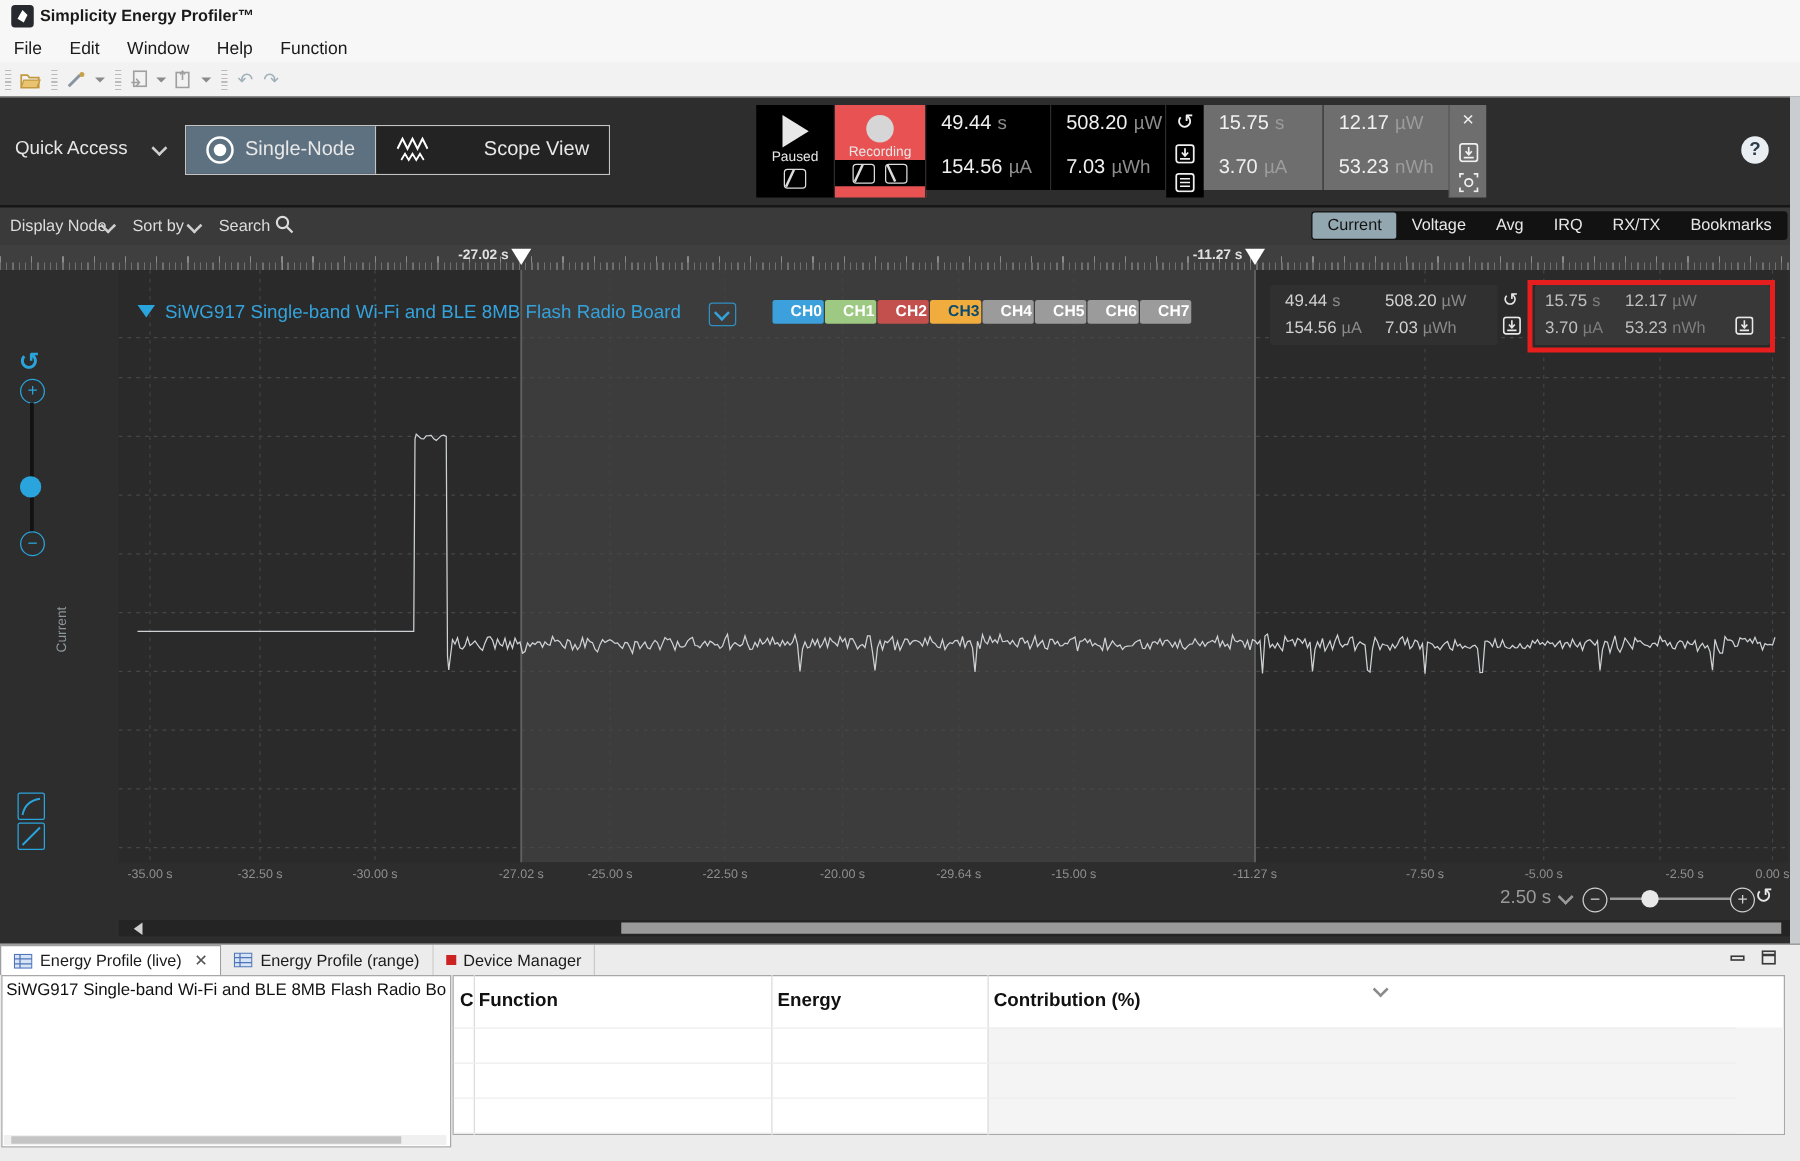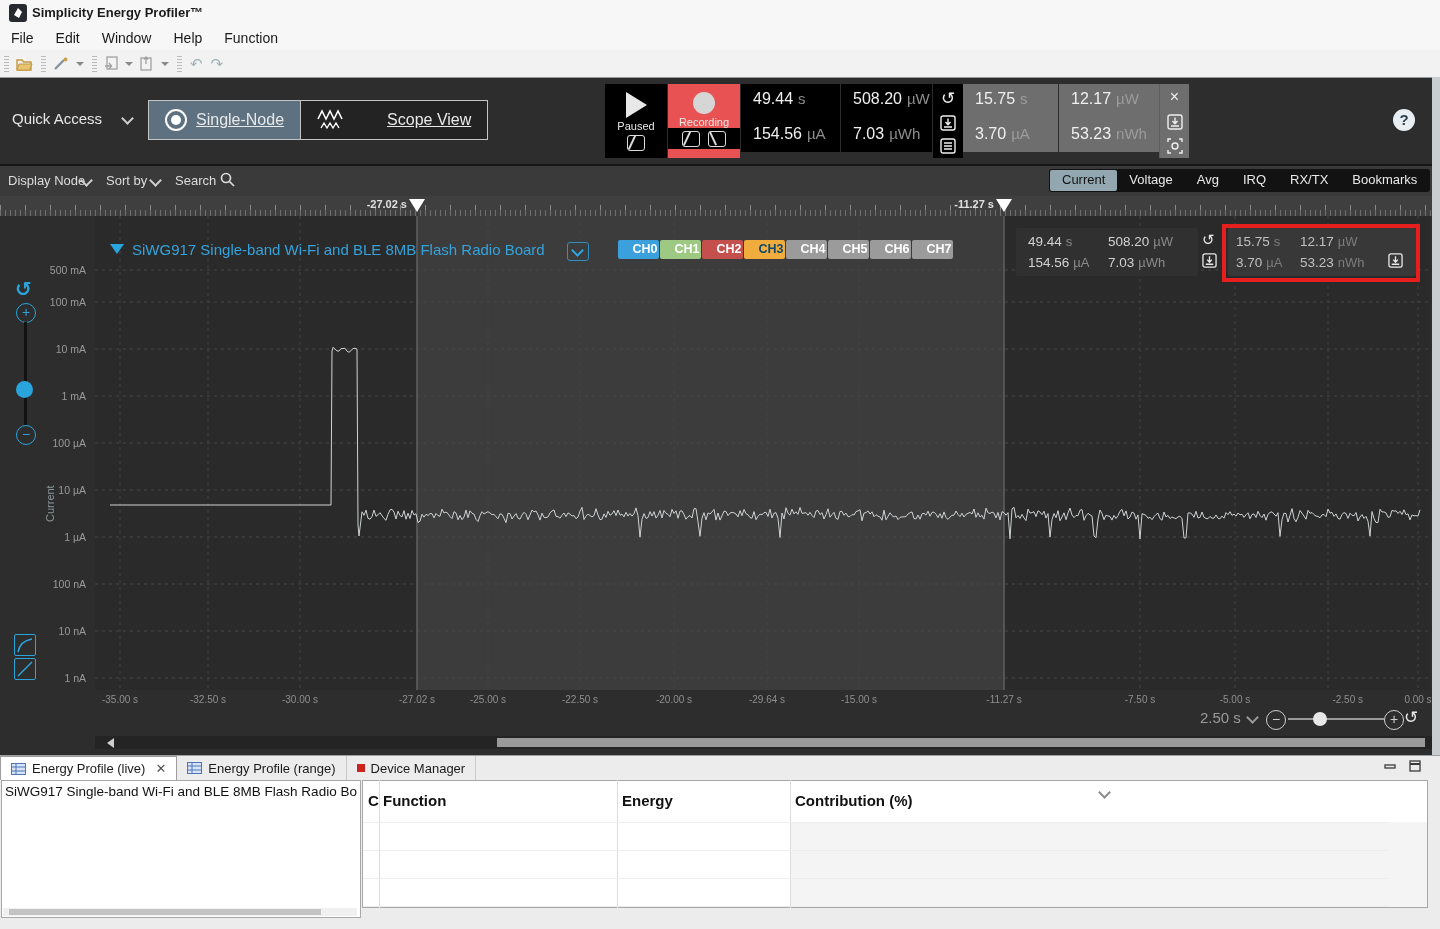--- a/index.html
+++ b/index.html
@@ -18,21 +18,21 @@
   .tb-ico{margin:0 3px;display:flex;align-items:center;color:#9a9a9a;}
   .tb-caret{width:0;height:0;border-left:4px solid transparent;border-right:4px solid transparent;border-top:4px solid #8a8a8a;margin:0 4px;}
   .tb-arrow{font-size:15px;color:#9fb0b8;margin:0 4px;font-family:"DejaVu Sans",sans-serif;}
 
   
   .dark-main{left:0;top:77px;width:1440px;height:678px;background:#2d2d2d;border-top:1px solid #9a9a9a;}
   .qa-label{left:12px;top:110px;font-size:15px;color:#e6e6e6;}
   .chev{display:inline-block;width:7px;height:7px;border-right:2px solid #cfcfcf;border-bottom:2px solid #cfcfcf;transform:rotate(45deg);}
   .qa-chev{left:123px;top:114px;}
   .modes{left:148px;top:100px;height:38px;display:flex;border:1px solid #c4c4c4;}
-  .mode-btn{display:flex;align-items:center;gap:9px;padding:0 16px;background:#232323;color:#e8e8e8;font-size:16px;border-right:1px solid #c4c4c4;text-decoration:underline;}
+  .mode-btn{display:flex;align-items:center;gap:9px;padding:0 16px;background:#232323;color:#e8e8e8;font-size:16px;border-right:1px solid #c4c4c4;}
   .mode-btn:last-child{border-right:none;gap:44px;}
   .mode-btn.active{background:#5d7181;}
   .radio-ico{width:18px;height:18px;border:2px solid #fff;border-radius:50%;position:relative;}
   .radio-ico::after{content:"";position:absolute;left:4px;top:4px;width:10px;height:10px;border-radius:50%;background:#fff;}
 
   .transport{left:605px;top:84px;height:74px;display:flex;}
   .t-col{height:74px;background:#000;display:flex;flex-direction:column;align-items:center;border-right:1px solid #2c2c2c;}
   .play-tri{width:0;height:0;border-top:13px solid transparent;border-bottom:13px solid transparent;border-left:21px solid #e8e8e8;margin-top:8px;}
   .t-lbl{font-size:11px;color:#e8e8e8;margin-top:2px;}
   .mini-ico{width:16px;height:14px;border:1px solid #dcdcdc;border-radius:3px;position:relative;margin:3px 4px 0;}
@@ -313,32 +313,20 @@
         <line x1="764" y1="0" x2="764" y2="474" stroke="#434343" stroke-width="1" stroke-dasharray="3 4"></line>
         <line x1="1045" y1="0" x2="1045" y2="474" stroke="#434343" stroke-width="1" stroke-dasharray="3 4"></line>
         <line x1="1140" y1="0" x2="1140" y2="474" stroke="#434343" stroke-width="1" stroke-dasharray="3 4"></line>
         <line x1="1233" y1="0" x2="1233" y2="474" stroke="#434343" stroke-width="1" stroke-dasharray="3 4"></line>
         <line x1="1323" y1="0" x2="1323" y2="474" stroke="#434343" stroke-width="1" stroke-dasharray="3 4"></line>
         <line x1="322" y1="0" x2="322" y2="474" stroke="#606060" stroke-width="1.5"></line>
         <line x1="909" y1="0" x2="909" y2="474" stroke="#606060" stroke-width="1.5"></line>
         <polyline points="15.0,289.0 236.0,289.0 237.0,135.0 238.0,131.3 240.0,133.2 242.0,134.9 244.0,135.1 246.0,132.6 248.0,132.5 250.0,132.3 252.0,135.1 254.0,136.3 256.0,134.5 258.0,132.6 260.0,132.2 262.0,133.1 263.0,309.0 264.0,320.0 267.0,295.8 269.0,299.3 271.0,294.2 273.0,302.3 275.0,303.2 277.0,300.6 279.0,294.1 281.0,300.3 283.0,298.8 285.0,296.7 287.0,299.7 289.0,302.4 291.0,304.3 293.0,298.3 295.0,293.9 297.0,293.3 299.0,296.1 301.0,303.0 303.0,295.2 305.0,299.5 307.0,300.9 309.0,294.6 311.0,303.2 313.0,297.2 315.0,302.5 317.0,294.5 319.0,299.0 321.0,297.7 323.0,306.5 325.0,305.2 327.0,298.3 329.0,301.1 331.0,298.3 333.0,299.5 335.0,297.6 337.0,297.7 339.0,301.8 341.0,297.5 343.0,299.6 345.0,300.2 347.0,293.2 349.0,297.0 351.0,296.1 353.0,297.5 355.0,300.6 357.0,302.6 359.0,295.7 361.0,297.0 363.0,303.8 365.0,299.5 367.0,303.7 369.0,301.0 371.0,294.1 373.0,301.8 375.0,294.8 377.0,297.3 379.0,298.1 381.0,303.3 383.0,305.5 385.0,299.7 387.0,295.7 389.0,298.0 391.0,296.7 393.0,295.7 395.0,297.0 397.0,298.7 399.0,298.3 401.0,300.8 403.0,302.7 405.0,297.9 407.0,298.3 409.0,302.2 411.0,306.6 413.0,297.2 415.0,297.7 417.0,303.0 419.0,300.1 421.0,297.6 423.0,302.2 425.0,303.1 427.0,299.0 429.0,296.3 431.0,298.3 433.0,303.7 435.0,298.9 437.0,294.1 439.0,295.8 441.0,295.0 443.0,298.8 445.0,304.1 447.0,297.2 449.0,301.3 451.0,301.7 453.0,300.9 455.0,296.9 457.0,295.0 459.0,293.9 461.0,300.4 463.0,300.6 465.0,302.2 467.0,299.2 469.0,297.0 471.0,300.7 473.0,296.9 475.0,298.1 477.0,300.0 479.0,299.5 481.0,302.7 483.0,301.0 485.0,295.2 487.0,291.3 489.0,303.5 491.0,300.1 493.0,298.1 495.0,299.6 497.0,300.9 499.0,299.5 501.0,292.7 503.0,299.0 505.0,303.6 507.0,303.2 509.0,297.9 511.0,301.4 513.0,295.3 515.0,299.2 517.0,297.9 519.0,294.7 521.0,299.6 523.0,294.0 525.0,299.2 527.0,298.1 529.0,300.9 531.0,296.3 533.0,300.1 535.0,297.5 537.0,300.1 539.0,297.7 541.0,291.9 543.0,299.7 545.0,321.2 547.0,303.2 549.0,297.6 551.0,302.4 553.0,301.5 555.0,295.6 557.0,300.1 559.0,295.6 561.0,302.1 563.0,299.2 565.0,294.5 567.0,301.9 569.0,294.4 571.0,297.3 573.0,298.4 575.0,300.8 577.0,293.4 579.0,297.5 581.0,294.8 583.0,302.3 585.0,295.1 587.0,294.9 589.0,298.6 591.0,303.2 593.0,300.6 595.0,299.6 597.0,302.0 599.0,292.7 601.0,292.7 603.0,305.6 605.0,320.3 607.0,302.1 609.0,296.7 611.0,303.8 613.0,296.9 615.0,298.1 617.0,295.9 619.0,293.4 621.0,304.1 623.0,297.0 625.0,304.1 627.0,299.8 629.0,295.2 631.0,295.5 633.0,299.6 635.0,297.1 637.0,296.3 639.0,296.8 641.0,298.0 643.0,300.9 645.0,294.7 647.0,299.7 649.0,293.4 651.0,297.7 653.0,298.7 655.0,301.6 657.0,302.2 659.0,295.6 661.0,303.7 663.0,300.2 665.0,298.1 667.0,298.9 669.0,296.5 671.0,296.4 673.0,300.5 675.0,293.2 677.0,302.0 679.0,297.3 681.0,296.7 683.0,302.3 685.0,321.5 687.0,297.0 689.0,303.0 691.0,291.7 693.0,297.3 695.0,299.1 697.0,293.2 699.0,297.9 701.0,295.8 703.0,298.4 705.0,291.5 707.0,297.3 709.0,297.1 711.0,296.6 713.0,299.3 715.0,296.3 717.0,299.5 719.0,301.5 721.0,295.1 723.0,294.5 725.0,298.6 727.0,296.7 729.0,303.0 731.0,298.6 733.0,292.8 735.0,301.2 737.0,298.6 739.0,296.4 741.0,302.4 743.0,303.3 745.0,295.5 747.0,295.5 749.0,299.3 751.0,297.1 753.0,300.7 755.0,300.5 757.0,298.5 759.0,299.0 761.0,295.6 763.0,294.9 765.0,293.7 767.0,304.8 769.0,297.1 771.0,296.7 773.0,294.9 775.0,298.1 777.0,295.8 779.0,300.7 781.0,298.7 783.0,300.2 785.0,300.9 787.0,304.2 789.0,294.2 791.0,303.8 793.0,300.3 795.0,296.8 797.0,299.5 799.0,301.1 801.0,299.9 803.0,303.6 805.0,301.4 807.0,300.9 809.0,300.8 811.0,300.6 813.0,298.0 815.0,296.8 817.0,295.9 819.0,302.6 821.0,302.9 823.0,299.0 825.0,303.2 827.0,297.9 829.0,297.3 831.0,299.1 833.0,295.2 835.0,300.2 837.0,296.4 839.0,296.1 841.0,298.3 843.0,301.6 845.0,297.7 847.0,302.3 849.0,295.9 851.0,301.5 853.0,303.4 855.0,301.1 857.0,299.3 859.0,299.2 861.0,295.0 863.0,298.4 865.0,300.6 867.0,297.2 869.0,301.0 871.0,298.3 873.0,297.4 875.0,296.4 877.0,298.0 879.0,293.0 881.0,301.3 883.0,296.8 885.0,301.0 887.0,299.3 889.0,303.1 891.0,292.1 893.0,296.7 895.0,297.5 897.0,296.1 899.0,297.1 901.0,301.9 903.0,296.5 905.0,303.9 907.0,295.7 909.0,296.6 911.0,299.2 913.0,296.6 915.0,322.8 917.0,292.8 919.0,291.3 921.0,301.8 923.0,299.5 925.0,302.4 927.0,298.4 929.0,301.9 931.0,304.6 933.0,293.1 935.0,297.1 937.0,296.6 939.0,295.7 941.0,300.6 943.0,294.8 945.0,296.0 947.0,298.7 949.0,295.2 951.0,302.1 953.0,297.5 955.0,321.1 957.0,303.5 959.0,297.5 961.0,301.7 963.0,294.7 965.0,304.8 967.0,301.0 969.0,296.8 971.0,303.7 973.0,297.0 975.0,292.1 977.0,299.0 979.0,301.6 981.0,299.5 983.0,299.6 985.0,294.3 987.0,293.6 989.0,304.3 991.0,299.8 993.0,297.4 995.0,298.9 997.0,300.0 999.0,320.1 1001.0,321.7 1003.0,303.0 1005.0,294.0 1007.0,297.6 1009.0,303.7 1011.0,299.2 1013.0,300.0 1015.0,300.4 1017.0,304.1 1019.0,299.4 1021.0,302.5 1023.0,299.6 1025.0,295.2 1027.0,293.4 1029.0,299.8 1031.0,294.9 1033.0,303.0 1035.0,301.0 1037.0,296.1 1039.0,297.1 1041.0,303.2 1043.0,298.9 1045.0,323.0 1047.0,297.7 1049.0,298.4 1051.0,299.4 1053.0,302.3 1055.0,301.2 1057.0,303.7 1059.0,300.7 1061.0,298.5 1063.0,297.2 1065.0,302.6 1067.0,304.2 1069.0,296.0 1071.0,300.9 1073.0,299.4 1075.0,302.6 1077.0,300.9 1079.0,302.0 1081.0,302.6 1083.0,300.9 1085.0,300.2 1087.0,302.7 1089.0,322.0 1091.0,321.9 1093.0,297.0 1095.0,296.9 1097.0,298.2 1099.0,301.3 1101.0,295.3 1103.0,302.0 1105.0,301.4 1107.0,296.0 1109.0,301.3 1111.0,302.4 1113.0,302.7 1115.0,300.4 1117.0,302.2 1119.0,302.1 1121.0,299.0 1123.0,302.3 1125.0,302.8 1127.0,300.1 1129.0,302.2 1131.0,296.6 1133.0,298.7 1135.0,295.7 1137.0,299.4 1139.0,298.0 1141.0,300.2 1143.0,297.0 1145.0,298.8 1147.0,298.3 1149.0,301.4 1151.0,298.8 1153.0,296.8 1155.0,302.7 1157.0,298.5 1159.0,297.9 1161.0,301.5 1163.0,295.3 1165.0,299.5 1167.0,301.6 1169.0,298.0 1171.0,304.2 1173.0,298.3 1175.0,296.5 1177.0,295.8 1179.0,298.0 1181.0,300.2 1183.0,296.7 1185.0,320.4 1187.0,303.7 1189.0,297.1 1191.0,297.7 1193.0,306.0 1195.0,299.3 1197.0,292.6 1199.0,302.4 1201.0,305.8 1203.0,301.2 1205.0,294.5 1207.0,297.2 1209.0,300.1 1211.0,303.2 1213.0,294.3 1215.0,297.3 1217.0,296.5 1219.0,298.6 1221.0,300.1 1223.0,300.4 1225.0,301.8 1227.0,298.8 1229.0,298.5 1231.0,300.7 1233.0,293.0 1235.0,297.1 1237.0,296.4 1239.0,300.4 1241.0,297.9 1243.0,302.4 1245.0,303.2 1247.0,298.4 1249.0,296.6 1251.0,297.5 1253.0,302.4 1255.0,297.2 1257.0,299.3 1259.0,299.7 1261.0,296.5 1263.0,305.0 1265.0,301.0 1267.0,298.6 1269.0,302.4 1271.0,300.4 1273.0,305.3 1275.0,320.2 1277.0,295.5 1279.0,302.5 1281.0,306.5 1283.0,306.5 1285.0,293.2 1287.0,296.0 1289.0,295.9 1291.0,296.9 1293.0,301.3 1295.0,300.8 1297.0,294.3 1299.0,295.2 1301.0,294.7 1303.0,297.5 1305.0,295.3 1307.0,298.5 1309.0,293.8 1311.0,298.7 1313.0,297.8 1315.0,303.9 1317.0,298.9 1319.0,299.8 1321.0,299.6 1323.0,300.1 1325.0,293.8" fill="none" stroke="#ced2d4" stroke-width="1"></polyline>
       </svg>
   </div>
-  <div class="abs ylabels" id="ylabels">
-      <div class="ylabel" style="top: 48px;">500 mA</div>
-      <div class="ylabel" style="top: 80px;">100 mA</div>
-      <div class="ylabel" style="top: 127px;">10 mA</div>
-      <div class="ylabel" style="top: 174px;">1 mA</div>
-      <div class="ylabel" style="top: 221px;">100 µA</div>
-      <div class="ylabel" style="top: 268px;">10 µA</div>
-      <div class="ylabel" style="top: 315px;">1 µA</div>
-      <div class="ylabel" style="top: 362px;">100 nA</div>
-      <div class="ylabel" style="top: 409px;">10 nA</div>
-      <div class="ylabel" style="top: 456px;">1 nA</div>
-    </div>
   <div class="abs xlabels" id="xlabels">
       <div class="xlabel" style="left: -10px;">-35.00 s</div>
       <div class="xlabel" style="left: 78px;">-32.50 s</div>
       <div class="xlabel" style="left: 170px;">-30.00 s</div>
       <div class="xlabel" style="left: 287px;">-27.02 s</div>
       <div class="xlabel" style="left: 358px;">-25.00 s</div>
       <div class="xlabel" style="left: 450px;">-22.50 s</div>
       <div class="xlabel" style="left: 544px;">-20.00 s</div>
       <div class="xlabel" style="left: 637px;">-29.64 s</div>
       <div class="xlabel" style="left: 729px;">-15.00 s</div>

